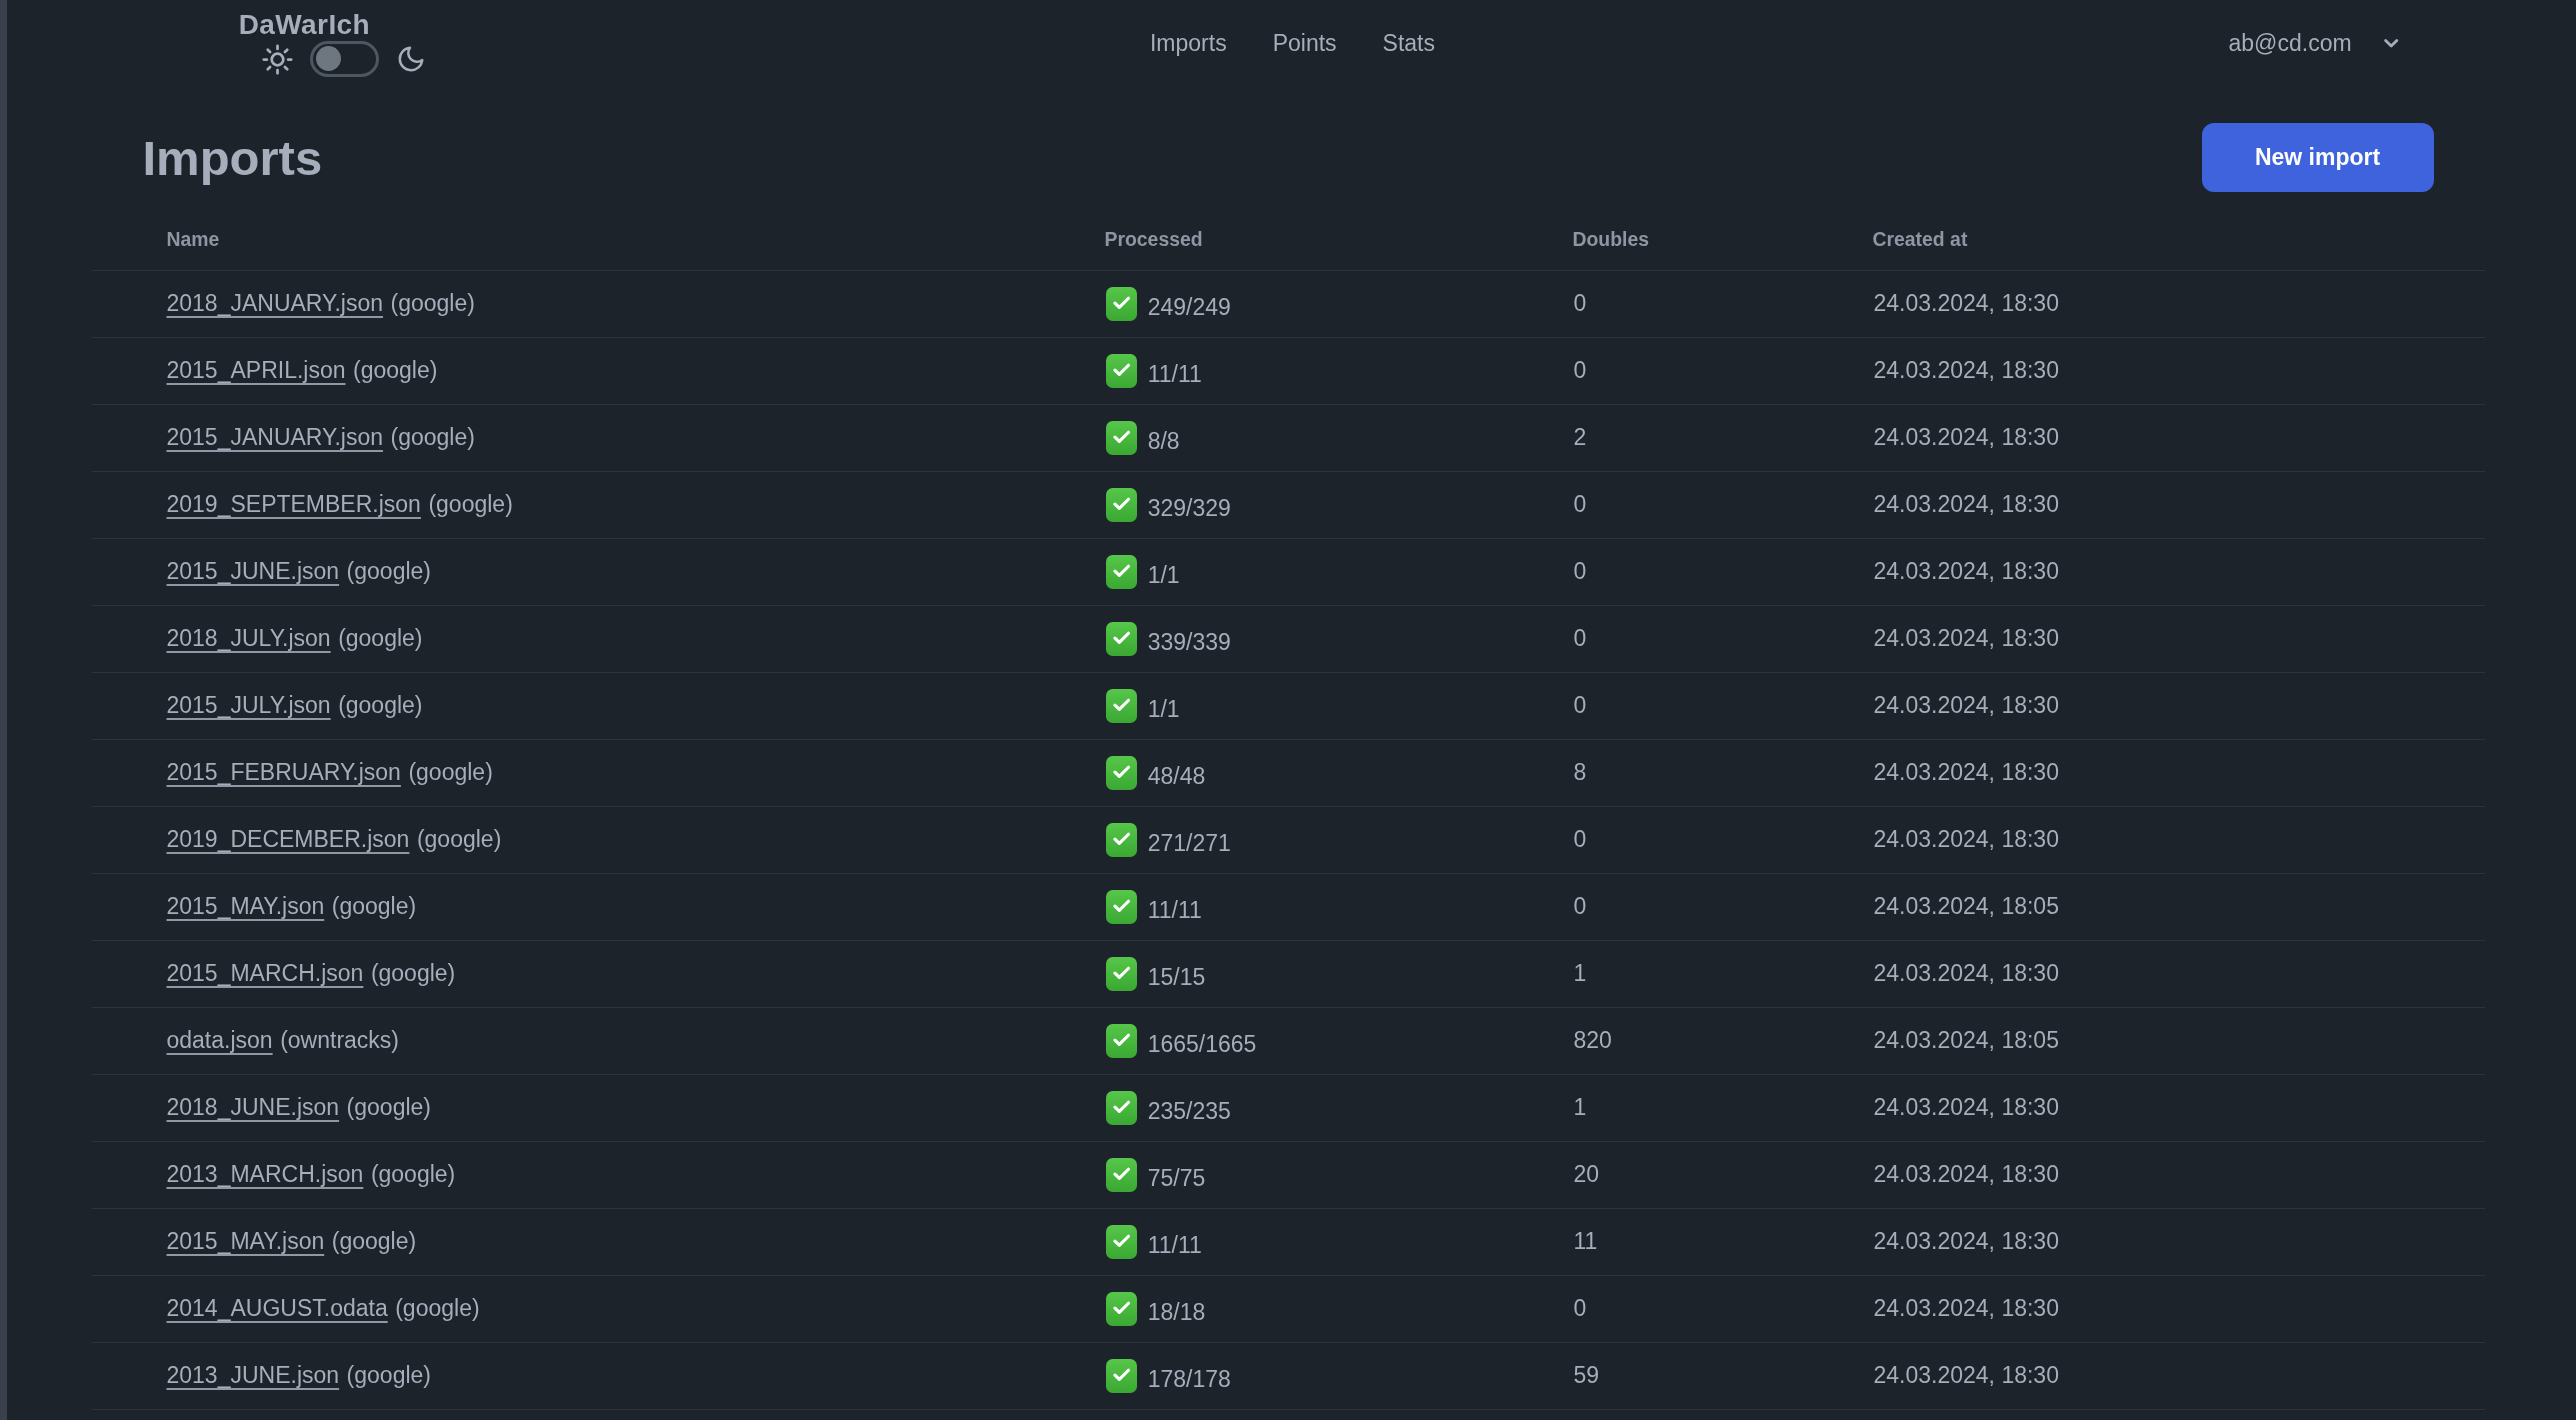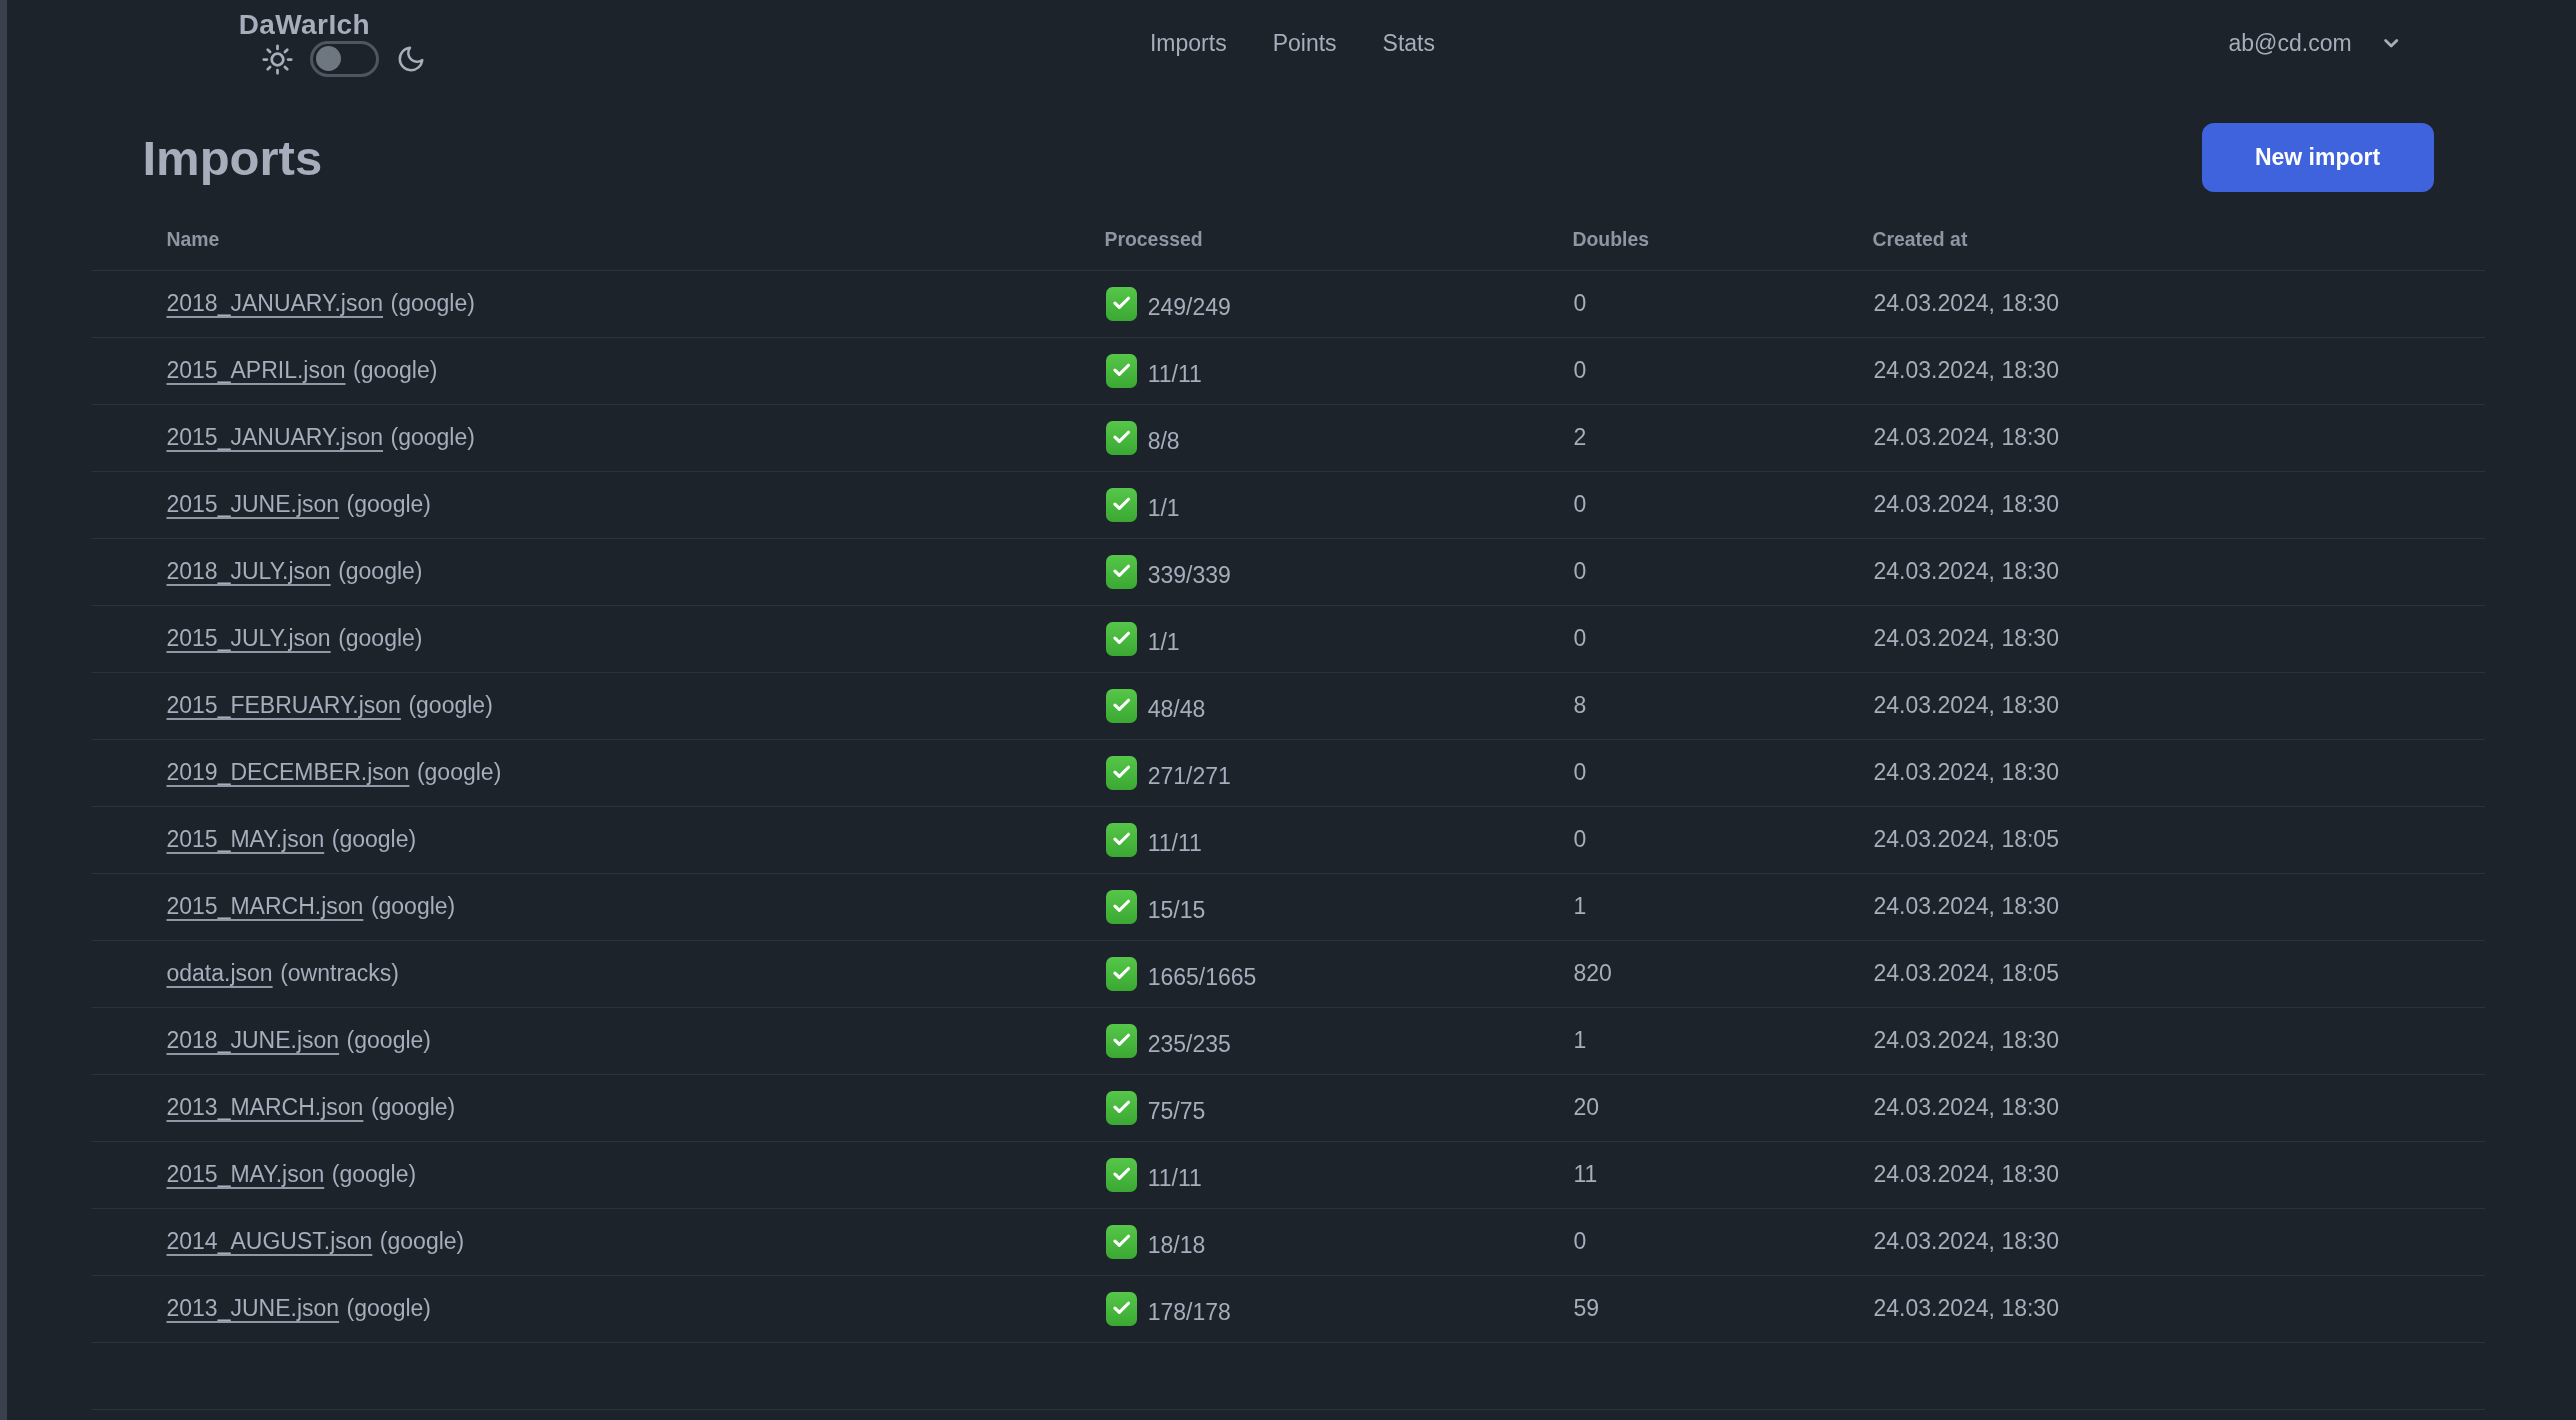--- a/index.html
+++ b/index.html
@@ -198,20 +198,35 @@
                   <path d="M20 6L9.5 16.5 4.5 11.5"></path>
                 </svg>
               </span>
               <span>8/8</span>
             </div>
           </td>
           <td>2</td>
           <td>24.03.2024, 18:30</td>
         </tr>
         <tr>
+          <td><a class="file-link">2019_SEPTEMBER.json</a><span class="file-source">(google)</span></td>
+          <td>
+            <div class="processed-wrap">
+              <span class="check">
+                <svg viewBox="0 0 24 24" width="21" height="21" fill="none" stroke="#ffffff" stroke-width="3.6" stroke-linecap="round" stroke-linejoin="round">
+                  <path d="M20 6L9.5 16.5 4.5 11.5"></path>
+                </svg>
+              </span>
+              <span>329/329</span>
+            </div>
+          </td>
+          <td>0</td>
+          <td>24.03.2024, 18:30</td>
+        </tr>
+        <tr>
           <td><a class="file-link">2015_JUNE.json</a><span class="file-source">(google)</span></td>
           <td>
             <div class="processed-wrap">
               <span class="check">
                 <svg viewBox="0 0 24 24" width="21" height="21" fill="none" stroke="#ffffff" stroke-width="3.6" stroke-linecap="round" stroke-linejoin="round">
                   <path d="M20 6L9.5 16.5 4.5 11.5"></path>
                 </svg>
               </span>
               <span>1/1</span>
             </div>
@@ -363,21 +378,21 @@
                   <path d="M20 6L9.5 16.5 4.5 11.5"></path>
                 </svg>
               </span>
               <span>11/11</span>
             </div>
           </td>
           <td>11</td>
           <td>24.03.2024, 18:30</td>
         </tr>
         <tr>
-          <td><a class="file-link">2014_AUGUST.json</a><span class="file-source">(google)</span></td>
+          <td><a class="file-link">2014_AUGUST.odata</a><span class="file-source">(google)</span></td>
           <td>
             <div class="processed-wrap">
               <span class="check">
                 <svg viewBox="0 0 24 24" width="21" height="21" fill="none" stroke="#ffffff" stroke-width="3.6" stroke-linecap="round" stroke-linejoin="round">
                   <path d="M20 6L9.5 16.5 4.5 11.5"></path>
                 </svg>
               </span>
               <span>18/18</span>
             </div>
           </td>

